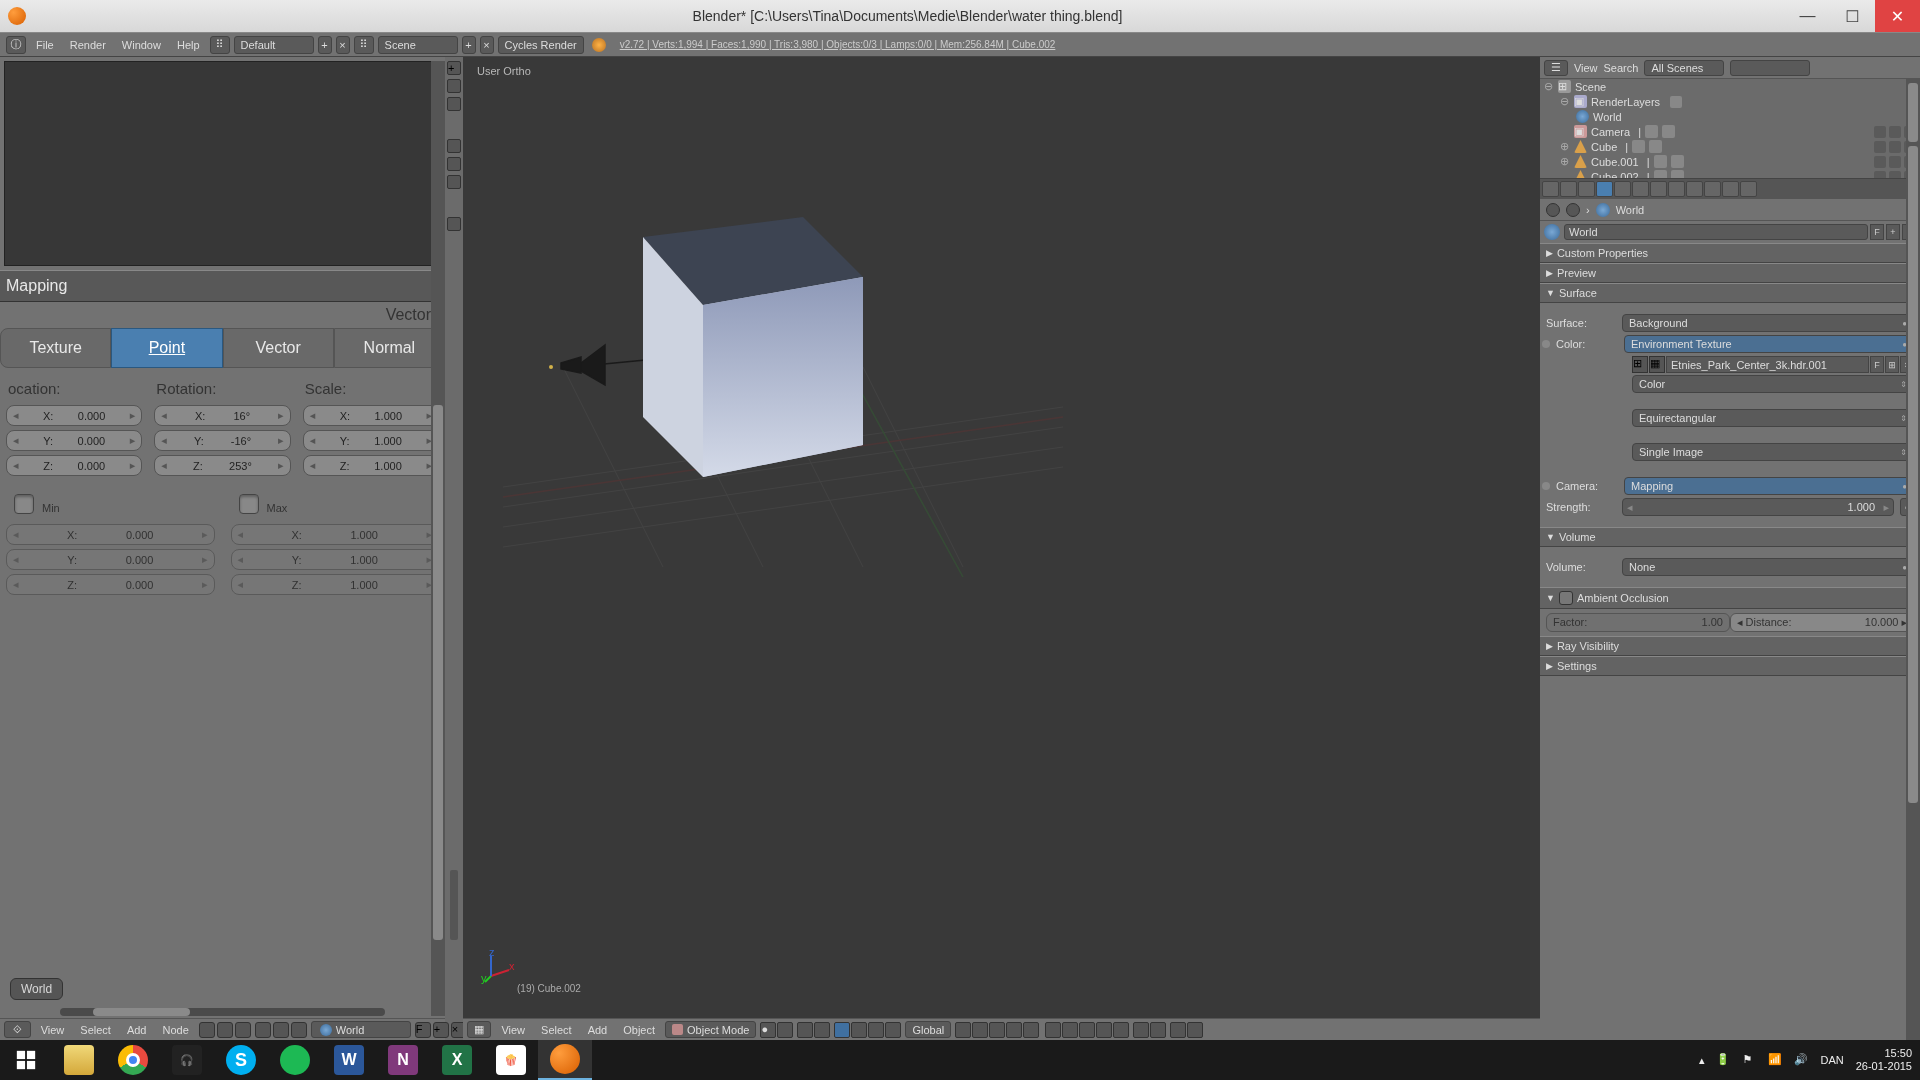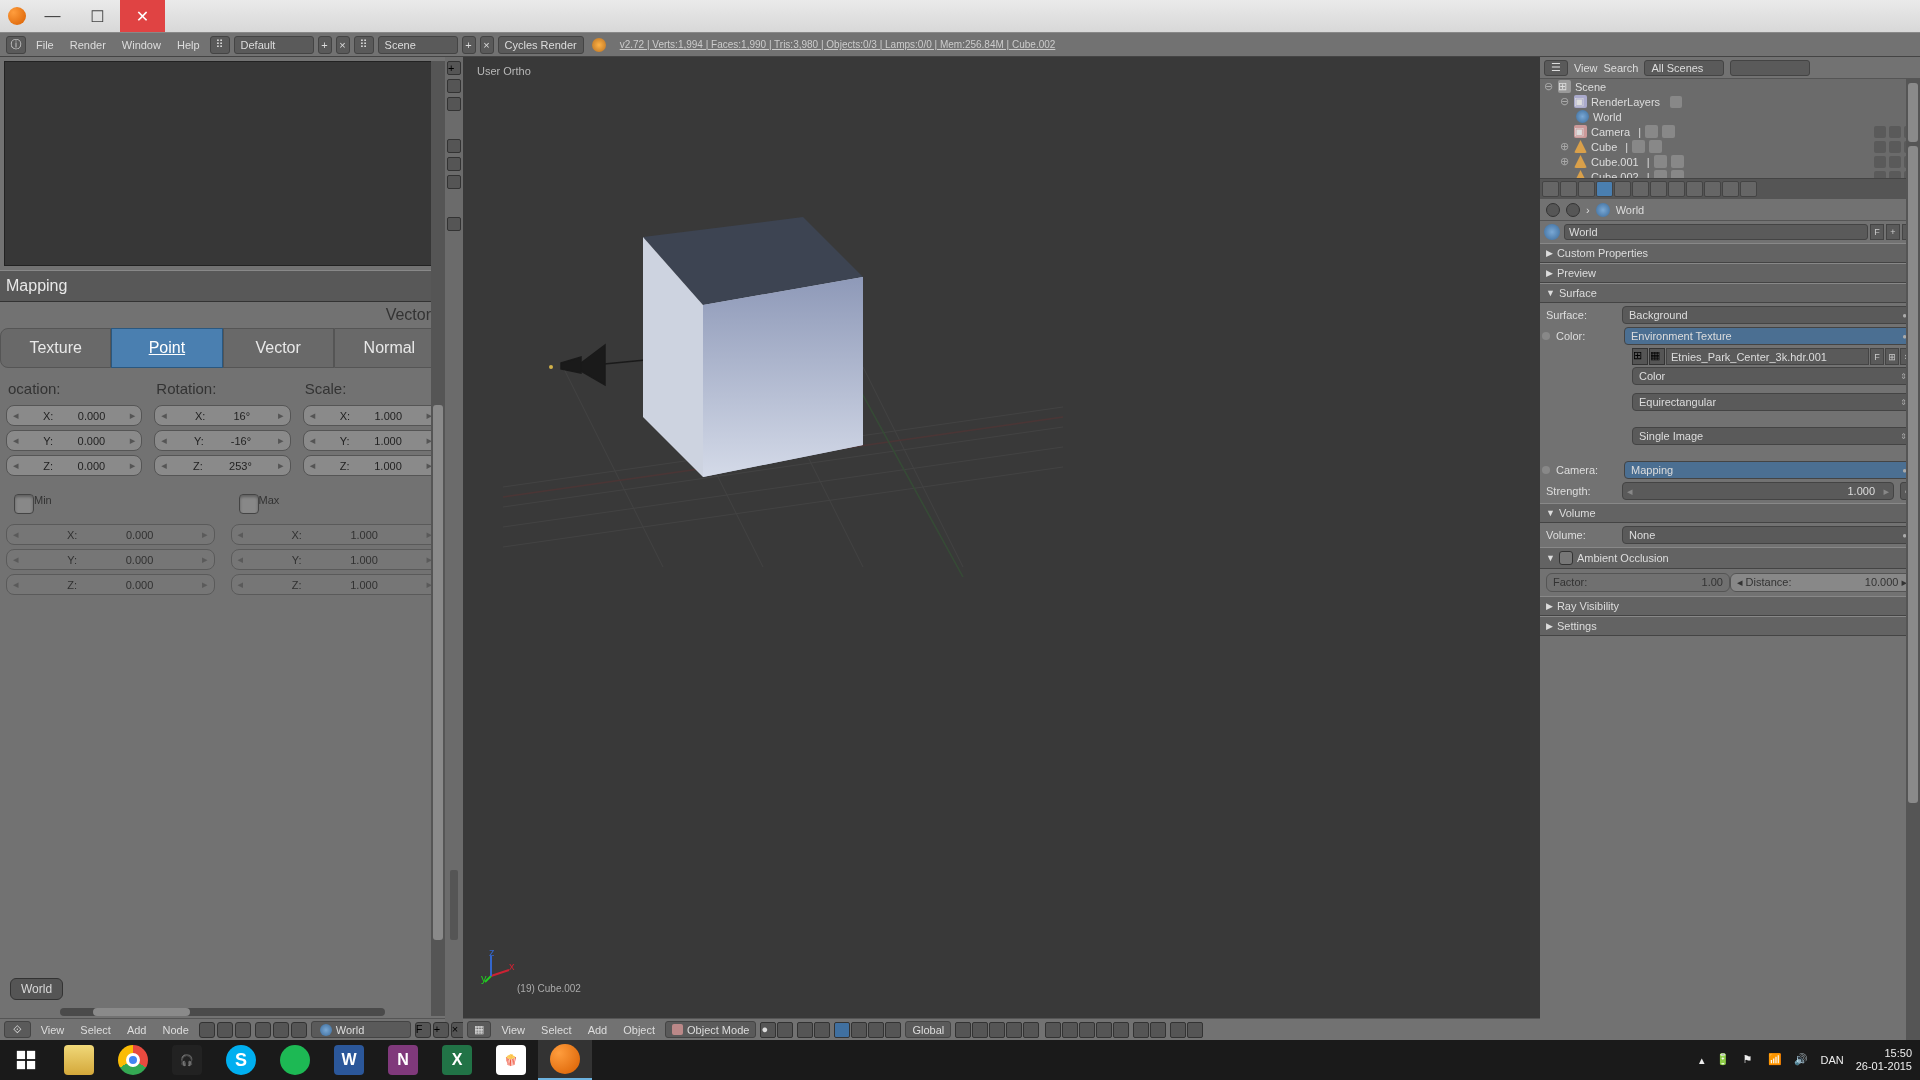--- a/index.html
+++ b/index.html
@@ -37,21 +37,21 @@
 .xyz-group { flex:1;}
 .xyz-label { font-size:15px; color:#333; padding:4px 2px;}
 .numfield { display:flex; align-items:center; background:#8a8a8a; border:1px solid #555; border-radius:8px; padding:3px 6px; margin:4px 0; justify-content:space-between; font-size:15px;}
 .numfield .arrow{color:#555; font-size:11px;}
 .numfield .key{color:#222;}
 .numfield .val{color:#222;}
 .numfield.dim{background:#777; color:#333; opacity:0.8;}
 
 .minmax-row{display:flex; gap:16px; padding:4px 6px;}
 .minmax-col{flex:1;}
-.check-lbl{display:flex; align-items:flex-start; font-size:16px; color:#333; padding:2px 8px 6px;}
+.check-lbl{display:flex; align-items:flex-end; gap:8px; font-size:16px; color:#333; padding:2px 8px 6px;}
 .checkbox{width:20px; height:20px; border:1px solid #444; border-radius:4px; background:#888; box-shadow:inset 0 2px 3px rgba(0,0,0,0.3);}
 
 .bottom-label{font-size:16px; color:#333; padding:8px 4px; border-top:1px solid #888;}
 
 .world-chip{display:inline-block; background:#555; border:1px solid #333; border-radius:6px; padding:3px 10px; margin:6px 10px; color:#d8d8d8; font-size:12px;}
 .hscroll{height:8px; background:#4a4a4a; margin:2px 60px 2px 60px; border-radius:4px;}
 .hscroll-thumb{height:100%; width:30%; margin-left:10%; background:#8a8a8a; border-radius:4px;}
 
 .left-bottombar{height:22px; background:#727272; display:flex; align-items:center; gap:4px; padding:0 4px; border-top:1px solid #555;}
 .left-bottombar .dd{background:#5a5a5a; border:1px solid #444; border-radius:3px; padding:1px 8px; height:17px; display:flex; align-items:center; color:#ddd;}
@@ -102,21 +102,21 @@
 .breadcrumb .pin{width:14px;height:14px;background:#565656;border-radius:7px; border:1px solid #333;}
 .breadcrumb .globe{width:14px;height:14px;background:radial-gradient(circle,#7aa8d4,#3a6a9a);border-radius:50%;}
 
 .world-id{height:22px; display:flex; align-items:center; padding:0 4px; gap:2px;}
 .world-id .globe{width:16px;height:16px;background:radial-gradient(circle,#7aa8d4,#3a6a9a);border-radius:50%; margin-right:2px;}
 .world-id input{flex:1; background:#5a5a5a; border:1px solid #444; color:#ddd; height:16px; padding:0 4px; border-radius:3px;}
 .world-id .sb{width:14px;height:16px;background:#5a5a5a;border:1px solid #444; display:flex;align-items:center;justify-content:center; color:#ccc; font-size:9px;}
 
 .panel-hdr{background:#636363; padding:3px 6px; color:#ddd; border-top:1px solid #888; border-bottom:1px solid #444; display:flex; align-items:center; gap:4px;}
 .panel-hdr .tri{font-size:9px;}
-.panel-body{padding:0 6px;}
+.panel-body{padding:8px 6px;}
 .prow{display:flex; align-items:center; margin:3px 0; gap:6px;}
 .prow .lbl{width:70px; color:#ddd; font-size:11px;}
 .prow .dot{width:8px;height:8px;border-radius:50%;background:#888; margin-left:-4px;}
 .pval{flex:1; background:#5a5a5a; border:1px solid #444; border-radius:4px; padding:2px 6px; color:#ddd; font-size:11px; display:flex; align-items:center;}
 .pval.hl{background:#4b6f92;}
 .pval .arrow{margin-left:auto; color:#aaa; font-size:8px;}
 .pval.num{justify-content:flex-end; position:relative;}
 .pval.num .la{position:absolute; left:4px; color:#888;}
 .pval.num .ra{position:absolute; right:4px; color:#888;}
 .pval.num span.v{margin-right:12px;}
@@ -150,20 +150,21 @@
 .taskbar .appicon{width:30px;height:30px;border-radius:4px;}
 .taskbar .tray{margin-left:auto; display:flex; align-items:center; gap:12px; padding-right:8px; color:#eee; font-size:11px;}
 .taskbar .clock{text-align:right; line-height:13px;}
 .taskbar .trayicon{width:14px;height:14px;}
 </style>
 </head>
 <body>
 
 <div class="titlebar">
   <div class="titlebar-logo"></div>
+  <div class="titlebar-title">Blender* [C:\Users\Tina\Documents\Medie\Blender\water thing.blend]</div>
   <div class="titlebar-btns">
     <div class="titlebar-btn">—</div>
     <div class="titlebar-btn">☐</div>
     <div class="titlebar-btn titlebar-close">✕</div>
   </div>
 </div>
 
 <div class="topmenu">
   <div class="iconbtn">ⓘ</div>
   <div class="menuitem">File</div>
@@ -614,21 +615,21 @@
           <div class="ic">▦</div>
           <input type="text" value="Etnies_Park_Center_3k.hdr.001" style="">
           <div class="sb">F</div>
           <div class="sb">⊞</div>
           <div class="sb">×</div>
         </div>
         <div class="pval" style="margin:2px 0">
             <span>Color</span>
             <span class="arrow">⇕</span>
           </div>
-        <div class="pval" style="margin:8px 0">
+        <div class="pval" style="margin:16px 0">
             <span>Equirectangular</span>
             <span class="arrow">⇕</span>
           </div>
         <div class="pval" style="margin:16px 0">
             <span>Single Image</span>
             <span class="arrow">⇕</span>
           </div>
       </div>
       <div class="prow">
           <span class="dot"></span>

